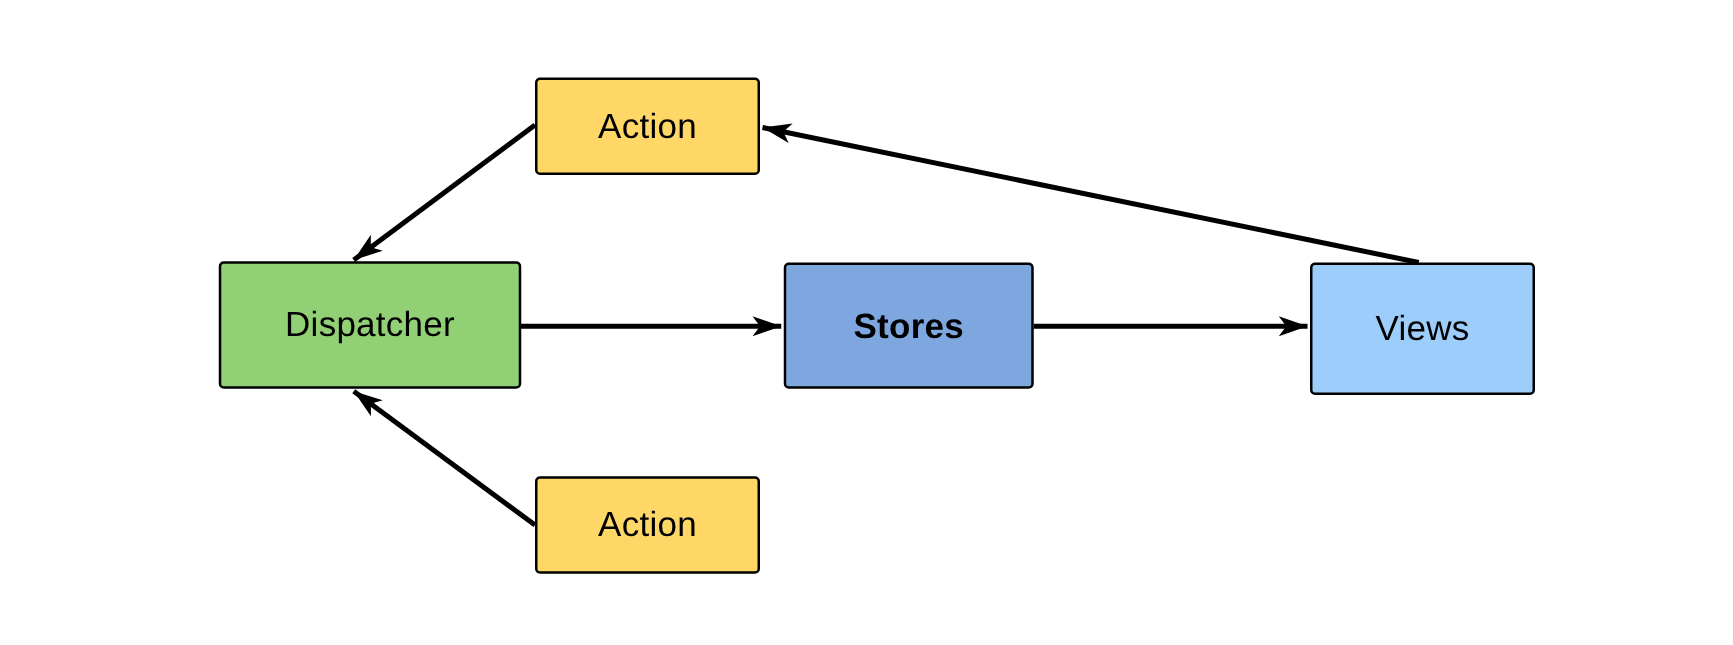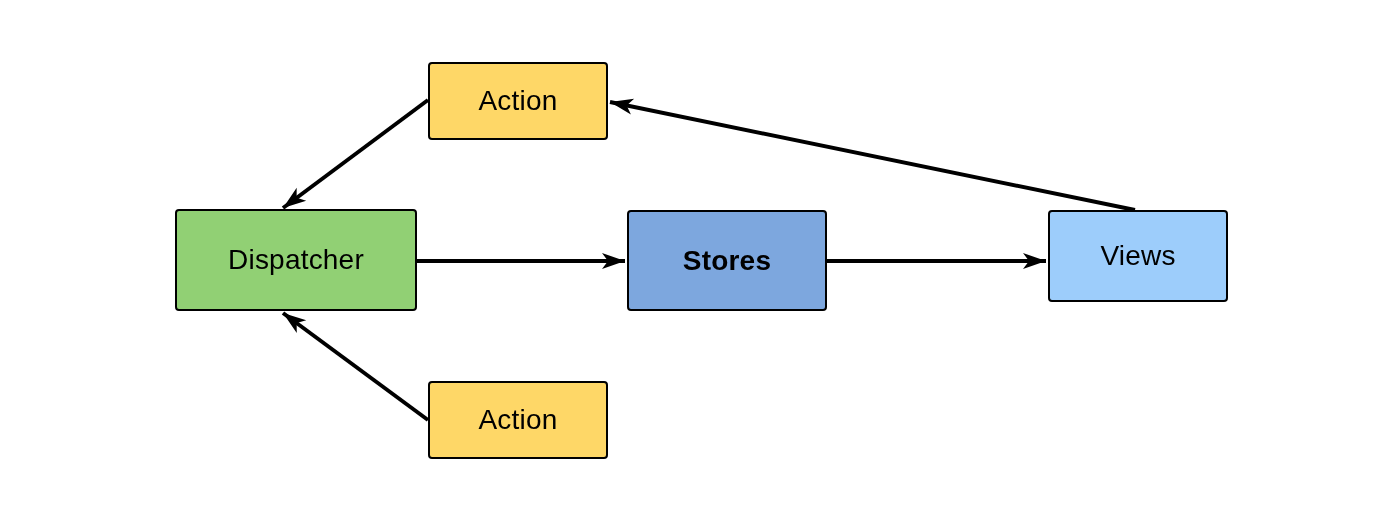--- a/index.html
+++ b/index.html
@@ -24,21 +24,21 @@
     display: flex;
     align-items: center;
     justify-content: center;
     font-size: 28px;
     color: #000000;
     letter-spacing: 0.2px;
   }
   .node-action-top    { left: 428px;  top: 62px;  width: 180px; height: 78px;  }
   .node-dispatcher    { left: 155px;  top: 209px; width: 242px; height: 102px; margin-left: 20px; }
   .node-stores        { left: 627px;  top: 210px; width: 200px; height: 101px; font-weight: bold; }
-  .node-views         { left: 1048px; top: 210px; width: 180px; height: 92px; justify-content: center; }
+  .node-views         { left: 1048px; top: 210px; width: 180px; height: 106px; justify-content: center; }
   .node-action-bottom { left: 428px;  top: 381px; width: 180px; height: 78px;  }
 </style>
 </head>
 <body>
 
 <div class="canvas">
 
   <svg class="edges-layer" viewBox="0 0 1386 516" xmlns="http://www.w3.org/2000/svg">
     <defs>
       <marker id="arrowhead" markerUnits="userSpaceOnUse" markerWidth="26" markerHeight="20" viewBox="0 0 26 20" refX="25" refY="10" orient="auto">

